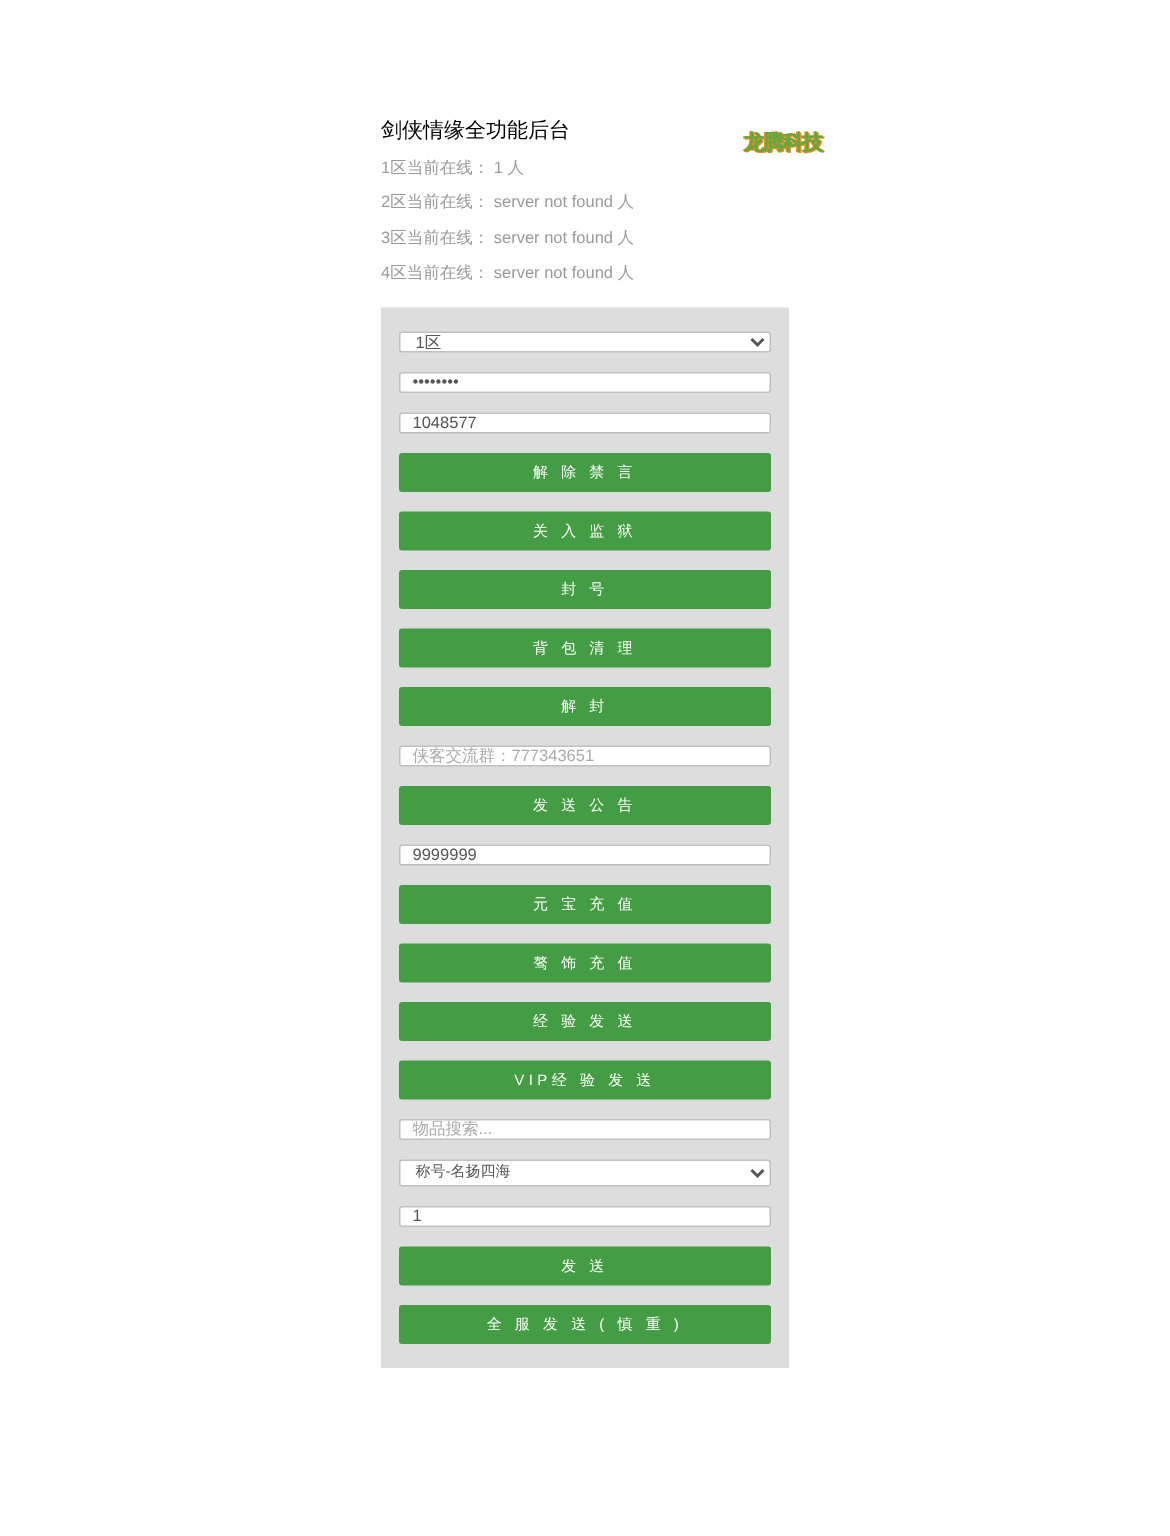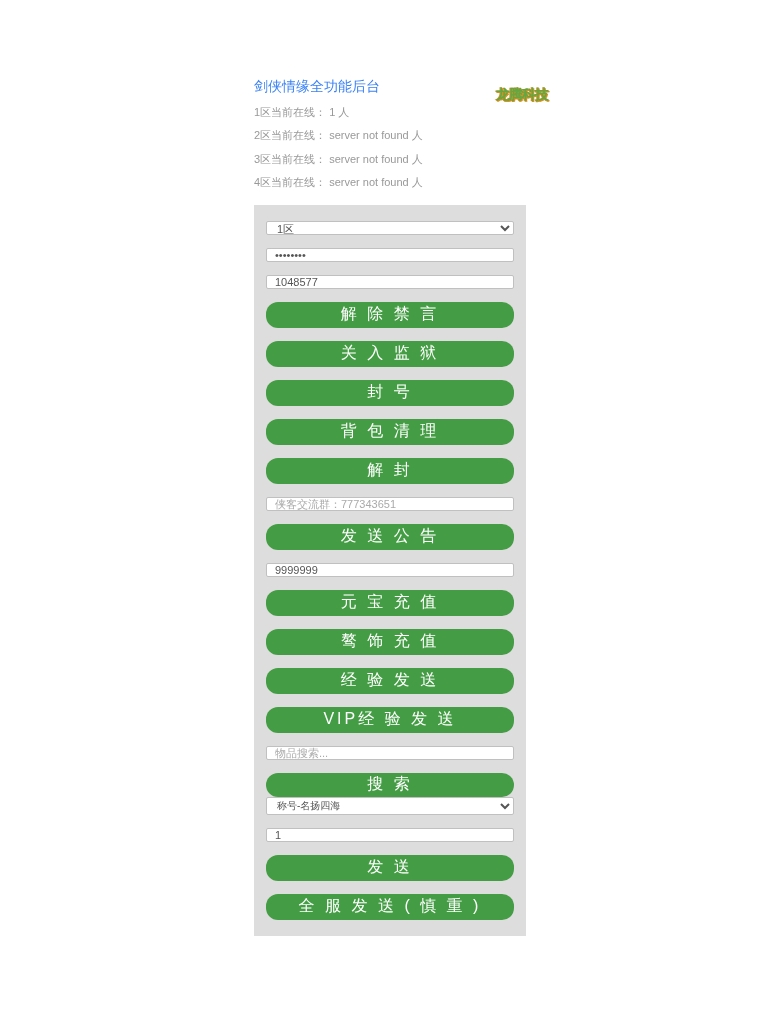--- a/index.html
+++ b/index.html
@@ -12,21 +12,21 @@
       background: #ffffff;
       font-size: 11px;
       padding-top: 78px;
     }
     .header {
       width: 272px;
       margin: 0 auto;
       position: relative;
     }
     .title {
-      color: #3b82f6;
+      color: #000000;
       font-size: 14px;
       margin-bottom: 9px;
     }
     .status-line {
       color: #999999;
       font-size: 11px;
       margin-bottom: 8px;
       line-height: 1.4;
     }
     .logo {
@@ -63,25 +63,25 @@
     input.control::placeholder {
       color: #aaaaaa;
     }
     .btn {
       width: 100%;
       height: 26px;
       margin-bottom: 13px;
       background: #449d44;
       border: none;
       color: #ffffff;
-      font-size: 16px;
+      font-size: 10px;
       letter-spacing: 3px;
       cursor: pointer;
       font-family: inherit;
-      border-radius: 12px;
+      border-radius: 2px;
       display: flex;
       align-items: center;
       justify-content: center;
     }
     .search-btn {
       margin-bottom: 0;
       height: 24px;
     }
     .item-select {
       height: 18px;
@@ -126,21 +126,20 @@
 
   <input type="text" class="control" value="9999999" style="">
 
   <button class="btn">元 宝 充 值</button>
   <button class="btn">骜 饰 充 值</button>
   <button class="btn">经 验 发 送</button>
   <button class="btn">VIP经 验 发 送</button>
 
   <input type="text" class="control" placeholder="物品搜索..." style="">
 
-  <button class="btn search-btn">搜 索</button>
 
   <select class="control item-select">
     <option>称号-名扬四海</option>
   </select>
 
   <input type="text" class="control" value="1" style="">
 
   <button class="btn">发 送</button>
   <button class="btn last">全 服 发 送 ( 慎 重 )</button>
 </div>

